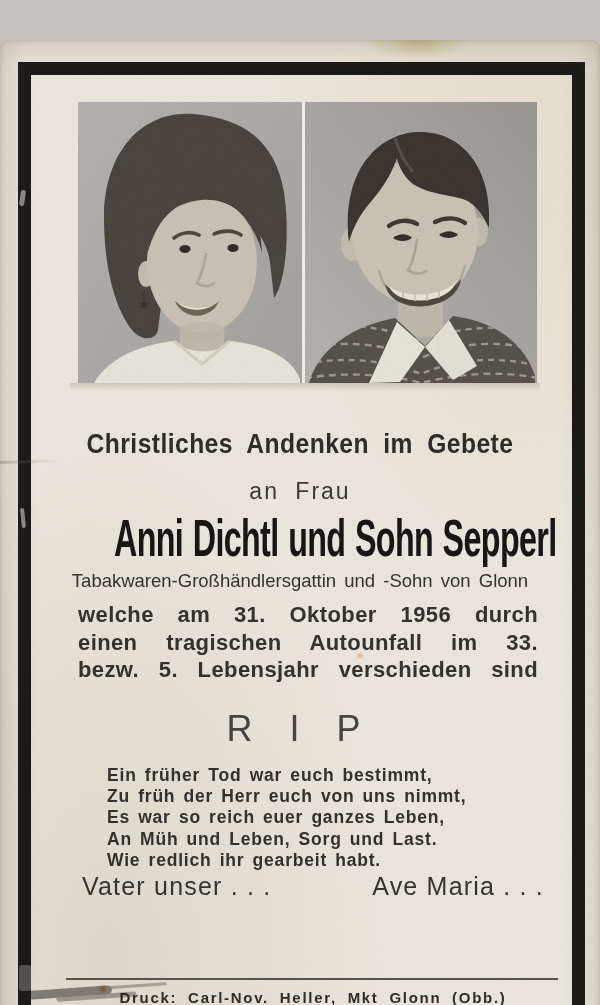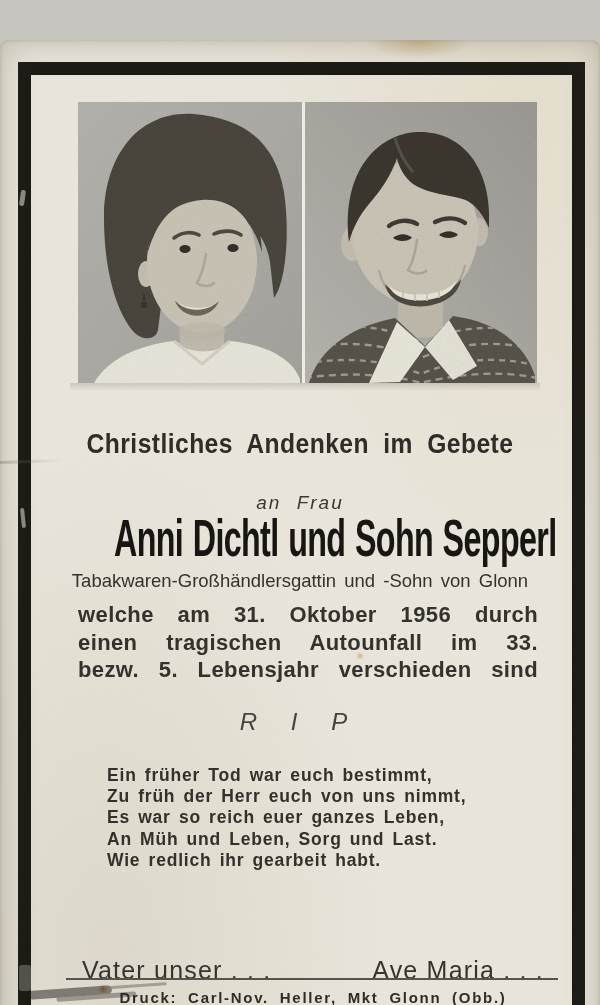--- a/index.html
+++ b/index.html
@@ -36,31 +36,31 @@
   .photo-shadow{position:absolute;left:70px;top:343px;width:470px;height:8px;
     background:linear-gradient(rgba(100,94,80,.22), rgba(100,94,80,0));}
 
   .photos{position:absolute;left:78px;top:62px;width:459px;height:281px;display:flex;gap:3px;
     background:#f0ede3;}
   .photos svg{display:block;}
 
   .txt{position:absolute;left:0;width:100%;text-align:center;color:#2c2b26;}
   .title{top:388px;font-size:28px;font-weight:700;letter-spacing:.5px;word-spacing:8px;
     transform:scaleX(.88);transform-origin:50% 50%;white-space:nowrap;color:#2e2d28;}
-  .salutation{top:452px;font-size:19px;font-weight:500;letter-spacing:2px;word-spacing:8px;color:#3a3934;font-style:italic;}
+  .salutation{top:438px;font-size:23px;font-weight:500;letter-spacing:2px;word-spacing:8px;color:#3a3934;}
   .names{top:468px;font-size:52px;font-weight:700;letter-spacing:-1px;word-spacing:2px;
     transform:scaleX(.62);transform-origin:50% 50%;white-space:nowrap;color:#171612;}
   .subtitle{top:530px;font-size:18.5px;font-weight:500;letter-spacing:0;word-spacing:3px;color:#33322c;white-space:nowrap;}
   .obit{position:absolute;left:78px;top:561px;width:460px;color:#33322d;}
   .obit .oline{font-size:22px;font-weight:700;letter-spacing:.4px;line-height:27.5px;
     text-align:justify;text-align-last:justify;white-space:nowrap;display:block;}
-  .rip{top:668px;font-size:24px;font-weight:400;letter-spacing:13px;word-spacing:1px;color:#45443e;font-style:italic;}
+  .rip{top:668px;font-size:36px;font-weight:400;letter-spacing:13px;word-spacing:1px;color:#45443e;}
   .poem{position:absolute;left:107px;top:725px;color:#32312b;}
   .poem .pline{font-size:17.5px;font-weight:700;letter-spacing:.8px;word-spacing:2.5px;line-height:21.2px;white-space:nowrap;}
-  .prayers{position:absolute;left:82px;top:916px;width:462px;display:flex;justify-content:space-between;
+  .prayers{position:absolute;left:82px;top:832px;width:462px;display:flex;justify-content:space-between;
     font-size:25px;font-weight:500;letter-spacing:1.2px;color:#35342e;}
   .rule{position:absolute;left:66px;top:938px;width:492px;height:2px;background:#56544c;}
   .printer{position:absolute;left:70px;top:949px;width:486px;text-align:center;
     font-size:15px;font-weight:700;letter-spacing:1.7px;word-spacing:5px;color:#2e2d28;white-space:nowrap;}
   .grain{position:absolute;inset:0;opacity:.05;mix-blend-mode:multiply;pointer-events:none;}
 </style>
 </head>
 <body>
 
 <div class="scene">

